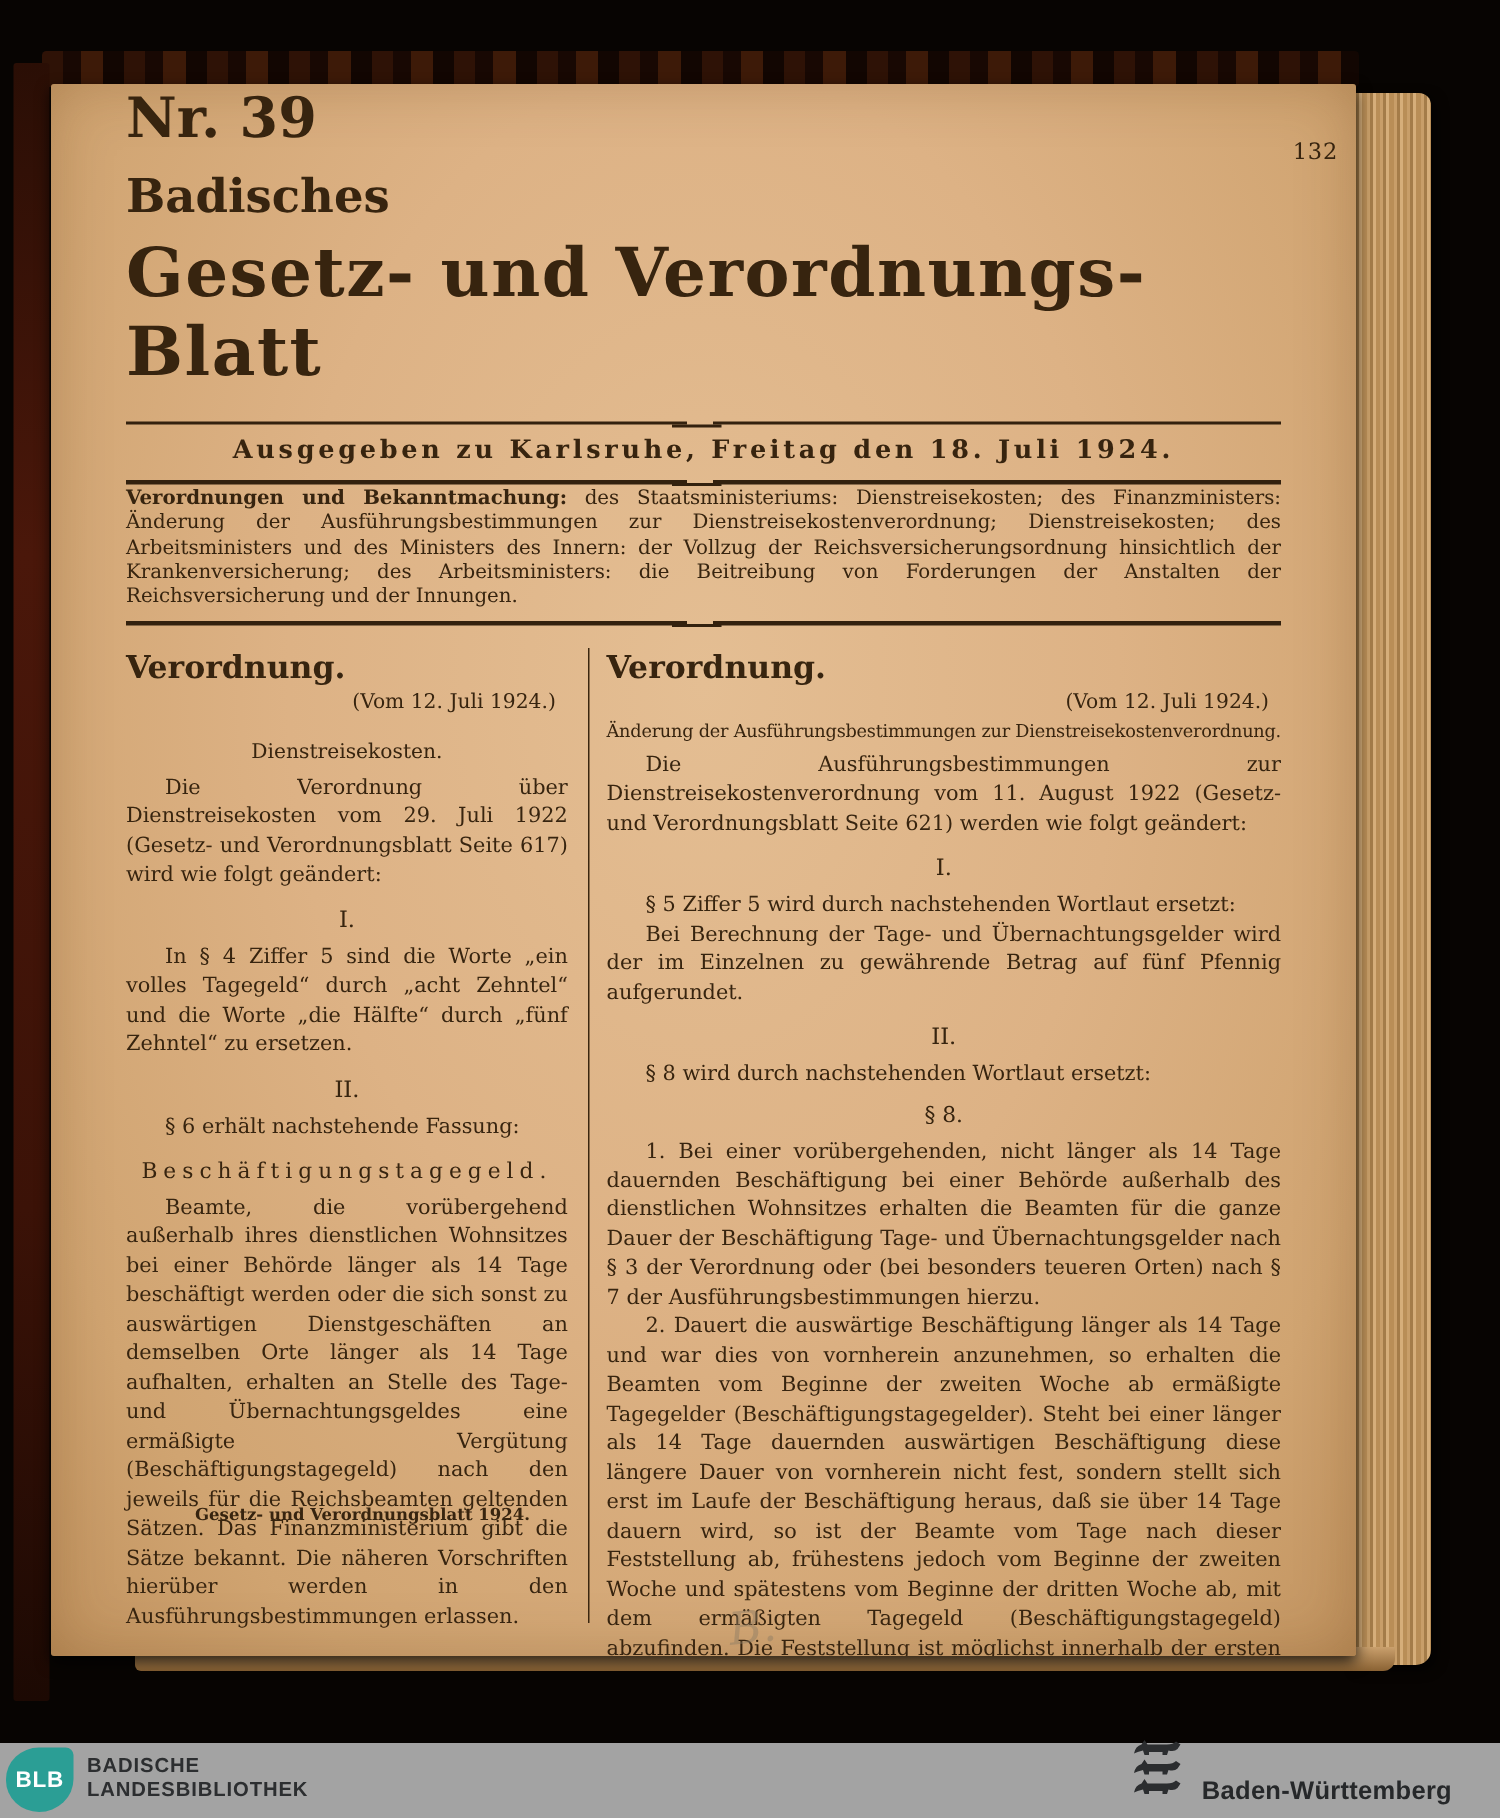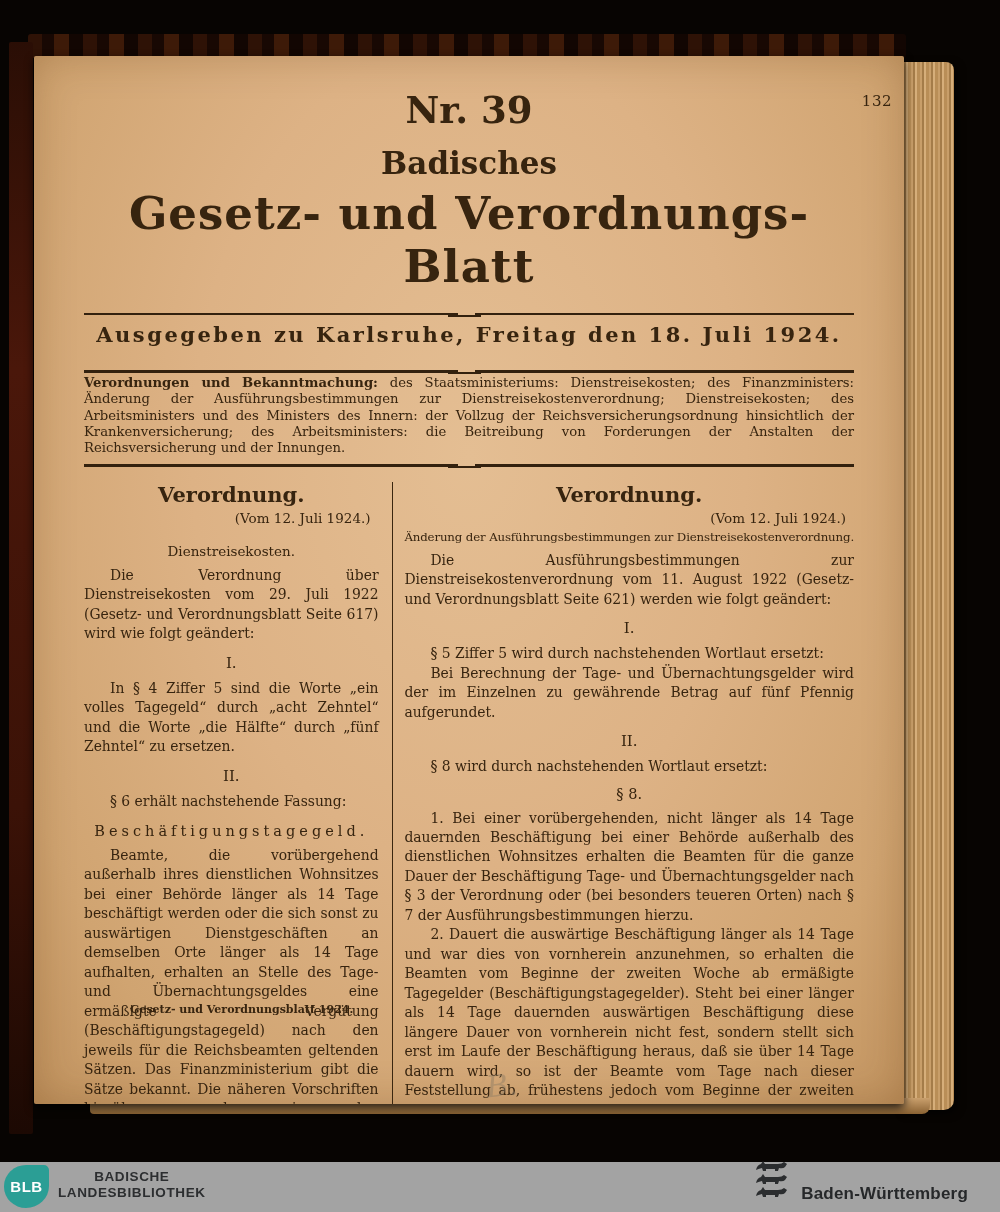--- a/index.html
+++ b/index.html
@@ -33,40 +33,40 @@
   
   .page{
     position:absolute;left:34px;top:56px;width:870px;height:1048px;overflow:hidden;
     background:radial-gradient(ellipse at 50% 38%,#e4be93 0%,#ddb285 45%,#d0a471 80%,#c1935f 100%);
     box-shadow:inset 0 0 40px rgba(90,50,10,.25), 0 4px 10px rgba(0,0,0,.8);
     border-radius:2px;
     color:#37240f;
   }
   .content{position:relative;width:770px;margin:0 auto;}
   .page-num{position:absolute;right:12px;top:36px;font-size:15px;letter-spacing:.5px;}
-  .masthead{text-align:center;padding-top:32px;}
+  .masthead{text-align:left;}
   .issue-no{font-size:37px;font-weight:bold;}
   .mast-line1{font-size:31px;font-weight:bold;margin-top:13px;}
   .mast-line2{font-size:45px;font-weight:bold;margin-top:6px;letter-spacing:1px;}
   
   .rule{position:relative;height:2px;margin-top:0;
     background:linear-gradient(90deg,#33210e 0 48.6%,rgba(0,0,0,0) 48.6% 50.8%,#33210e 50.8%);}
   .rule::after{content:'';position:absolute;top:2px;left:47.3%;width:4.2%;height:2px;background:#33210e;}
   .rule-thick{height:3px;}
   .rule-top{margin-top:20px;}
-  .dateline{font-size:21px;font-weight:bold;text-align:center;letter-spacing:2.5px;padding:7px 0 23px;}
+  .dateline{font-size:17px;font-weight:bold;text-align:center;letter-spacing:2.5px;padding:7px 0 10px;}
   .inhalt-head{font-size:16px;font-weight:bold;text-align:center;margin-top:5px;}
   .inhalt-body{font-size:13.2px;line-height:1.24;text-align:justify;margin:2px 0 0;}
   .rule-inhalt{margin-top:7px;}
   
   .columns{display:flex;margin-top:15px;}
   .col-left{width:372px;padding-right:13px;box-sizing:border-box;}
   .col-divider{width:1px;background:#3a260f;margin-bottom:46px;}
   .col-right{flex:1;padding-left:12px;box-sizing:border-box;}
-  .vo-heading{font-size:21px;font-weight:bold;text-align:center;}
+  .vo-heading{font-size:21px;font-weight:bold;}
   .vo-date{font-size:13.5px;text-align:right;padding-right:8px;margin-top:3px;}
   .vo-subject{font-size:13.5px;text-align:center;margin-top:17px;}
   .vo-subject-long{font-size:11.8px;text-align:center;margin-top:4px;white-space:nowrap;letter-spacing:-.15px;}
   .col p.body{font-size:13.9px;line-height:1.4;text-align:justify;text-indent:26px;margin:7px 0 0;}
   .sec-num{font-size:15px;text-align:center;margin:10px 0 1px;}
   .sub-heading{font-size:14.5px;text-align:center;letter-spacing:4px;margin:12px 0 2px;}
   .par-heading{font-size:14.5px;text-align:center;margin:9px 0 1px;}
   .bottom-note{position:absolute;left:46px;top:947px;font-size:11px;font-weight:bold;}
   .pencil-mark{position:absolute;left:402px;top:1012px;font-size:30px;color:#8d7c64;opacity:.45;
     font-style:italic;transform:rotate(-6deg);font-family:"DejaVu Serif",serif;}
@@ -75,21 +75,21 @@
     position:absolute;left:0;top:1162px;width:1000px;height:50px;background:#a3a3a3;
     font-family:"Liberation Sans", sans-serif;
   }
   .blb-logo{
     position:absolute;left:4px;top:3px;width:45px;height:43px;
     background:#2b9e95;border-radius:50% 12% 52% 50%;
     display:flex;align-items:center;justify-content:center;
     color:#ffffff;font-weight:bold;font-size:15px;letter-spacing:.5px;
   }
   .lib-name{position:absolute;left:58px;top:7px;font-weight:bold;font-size:13.5px;line-height:1.2;
-    color:#2c2e30;letter-spacing:.6px;text-align:center;}
+    color:#2c2e30;letter-spacing:.6px;}
   .bw-group{position:absolute;right:32px;top:0;height:42px;display:flex;align-items:flex-end;}
   .bw-lions{margin-right:12px;}
   .bw-text{font-size:17px;color:#26282a;font-weight:600;letter-spacing:.2px;}
 </style>
 </head>
 <body>
 
 <div class="book-top-edge"></div>
 <div class="book-left-edge"></div>
 <div class="page-stack-right"></div>

